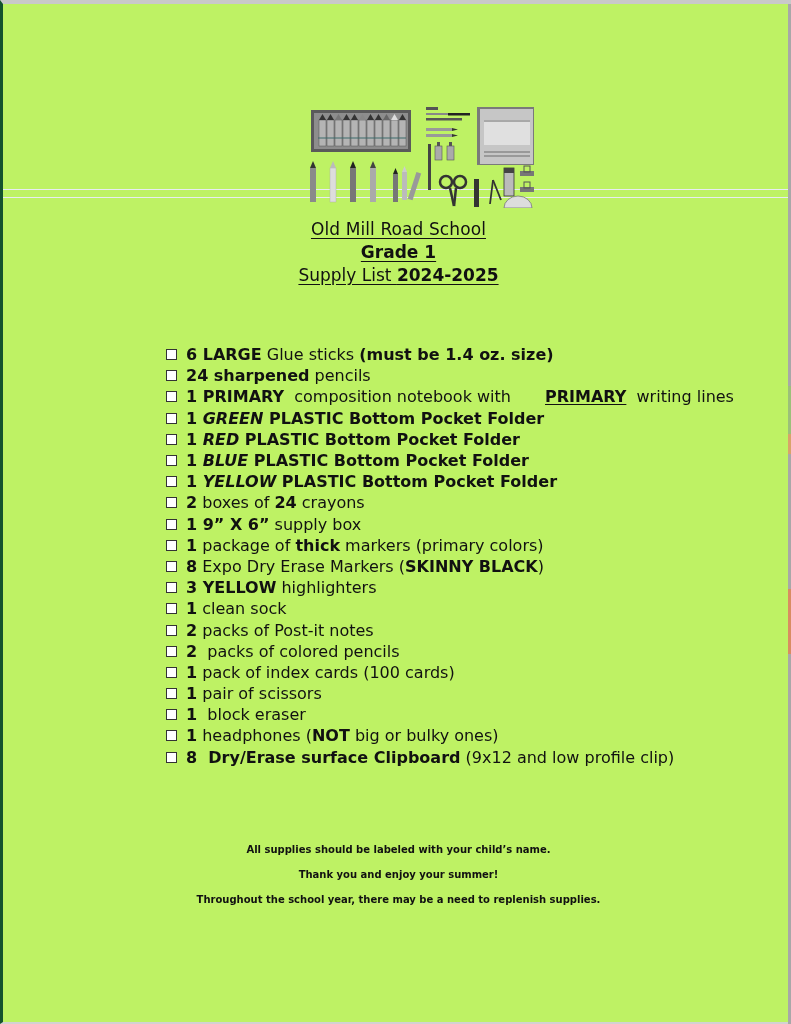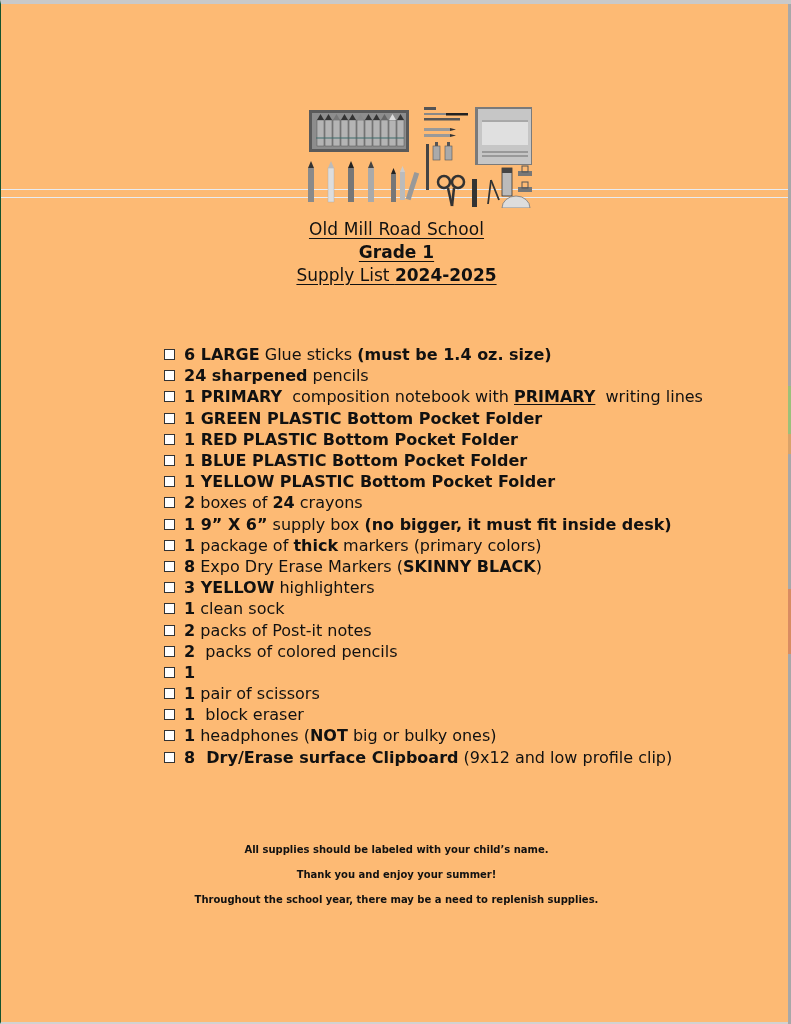--- a/index.html
+++ b/index.html
@@ -5,24 +5,24 @@
     html, body { margin: 0; padding: 0; }
     body {
       width: 791px; height: 1024px; overflow: hidden;
       background: #fdfdfe;
       font-family: "DejaVu Sans", sans-serif;
       color: #111;
       position: relative;
     }
     .page {
       position: absolute; left: 0; top: 0; width: 791px; height: 1024px;
-      background: #fdba74;
+      background: #bef264;
       box-sizing: border-box;
       border-top: 4px solid #c9c9c9;
-      border-left: 1px solid #14532d;
+      border-left: 3px solid #14532d;
       border-bottom: 2px solid #d2d2d2;
     }
     .right-edge {
       position: absolute; right: 0; top: 0; width: 3px; height: 1024px;
       background: #a8a8a8;
     }
     .edge-tint-green { position:absolute; right:0; top:382px; width:3px; height:48px; background:#9cc07a; }
     .edge-tint-orange1 { position:absolute; right:0; top:430px; width:3px; height:20px; background:#d9a36a; }
     .edge-tint-orange2 { position:absolute; right:0; top:585px; width:3px; height:65px; background:#d98c62; }
     .scan-line { position:absolute; left:0; width:788px; height:1px; background:#e8ecf2; }
@@ -42,22 +42,22 @@
     .list { position: absolute; left: 163px; top: 340px; margin: 0; padding: 0; list-style: none; }
     .item {
       display: flex; align-items: center; height: 21.2px;
       font-size: 16px; white-space: nowrap; color: #111;
     }
     .cb {
       width: 11px; height: 11px; border: 1.3px solid #333; box-sizing: border-box;
       margin-right: 9px; flex: none; background: #fff;
     }
     .b { font-weight: bold; }
-    .i { }
-    .u { text-decoration: underline; text-underline-offset: 2px; }
+    .i { font-style: italic; }
+    .u { text-decoration: underline; text-underline-offset: 2px; margin-left: 29px; }
     .sp { white-space: pre; }
 
     
     .footer { position: absolute; left: 0; width: 791px; top: 833px; text-align: center; }
     .f-line { display: block; font-size: 10px; font-weight: bold; line-height: 25px; color: #111; }
   </style>
 </head>
 <body>
 
 <div class="page">
@@ -224,21 +224,20 @@
         <span class="cb"></span>
         <span class="sp b">2</span>
         <span class="sp "> boxes of </span>
         <span class="sp b">24</span>
         <span class="sp "> crayons</span>
       </li>
       <li class="item">
         <span class="cb"></span>
         <span class="sp b">1 9” X 6”</span>
         <span class="sp "> supply box </span>
-        <span class="sp b">(no bigger, it must fit inside desk)</span>
       </li>
       <li class="item">
         <span class="cb"></span>
         <span class="sp b">1</span>
         <span class="sp "> package of </span>
         <span class="sp b">thick</span>
         <span class="sp "> markers (primary colors)</span>
       </li>
       <li class="item">
         <span class="cb"></span>
@@ -263,20 +262,21 @@
         <span class="sp "> packs of Post-it notes</span>
       </li>
       <li class="item">
         <span class="cb"></span>
         <span class="sp b">2</span>
         <span class="sp ">  packs of colored pencils</span>
       </li>
       <li class="item">
         <span class="cb"></span>
         <span class="sp b">1</span>
+        <span class="sp "> pack of index cards (100 cards)</span>
       </li>
       <li class="item">
         <span class="cb"></span>
         <span class="sp b">1</span>
         <span class="sp "> pair of scissors</span>
       </li>
       <li class="item">
         <span class="cb"></span>
         <span class="sp b">1</span>
         <span class="sp ">  block eraser</span>

